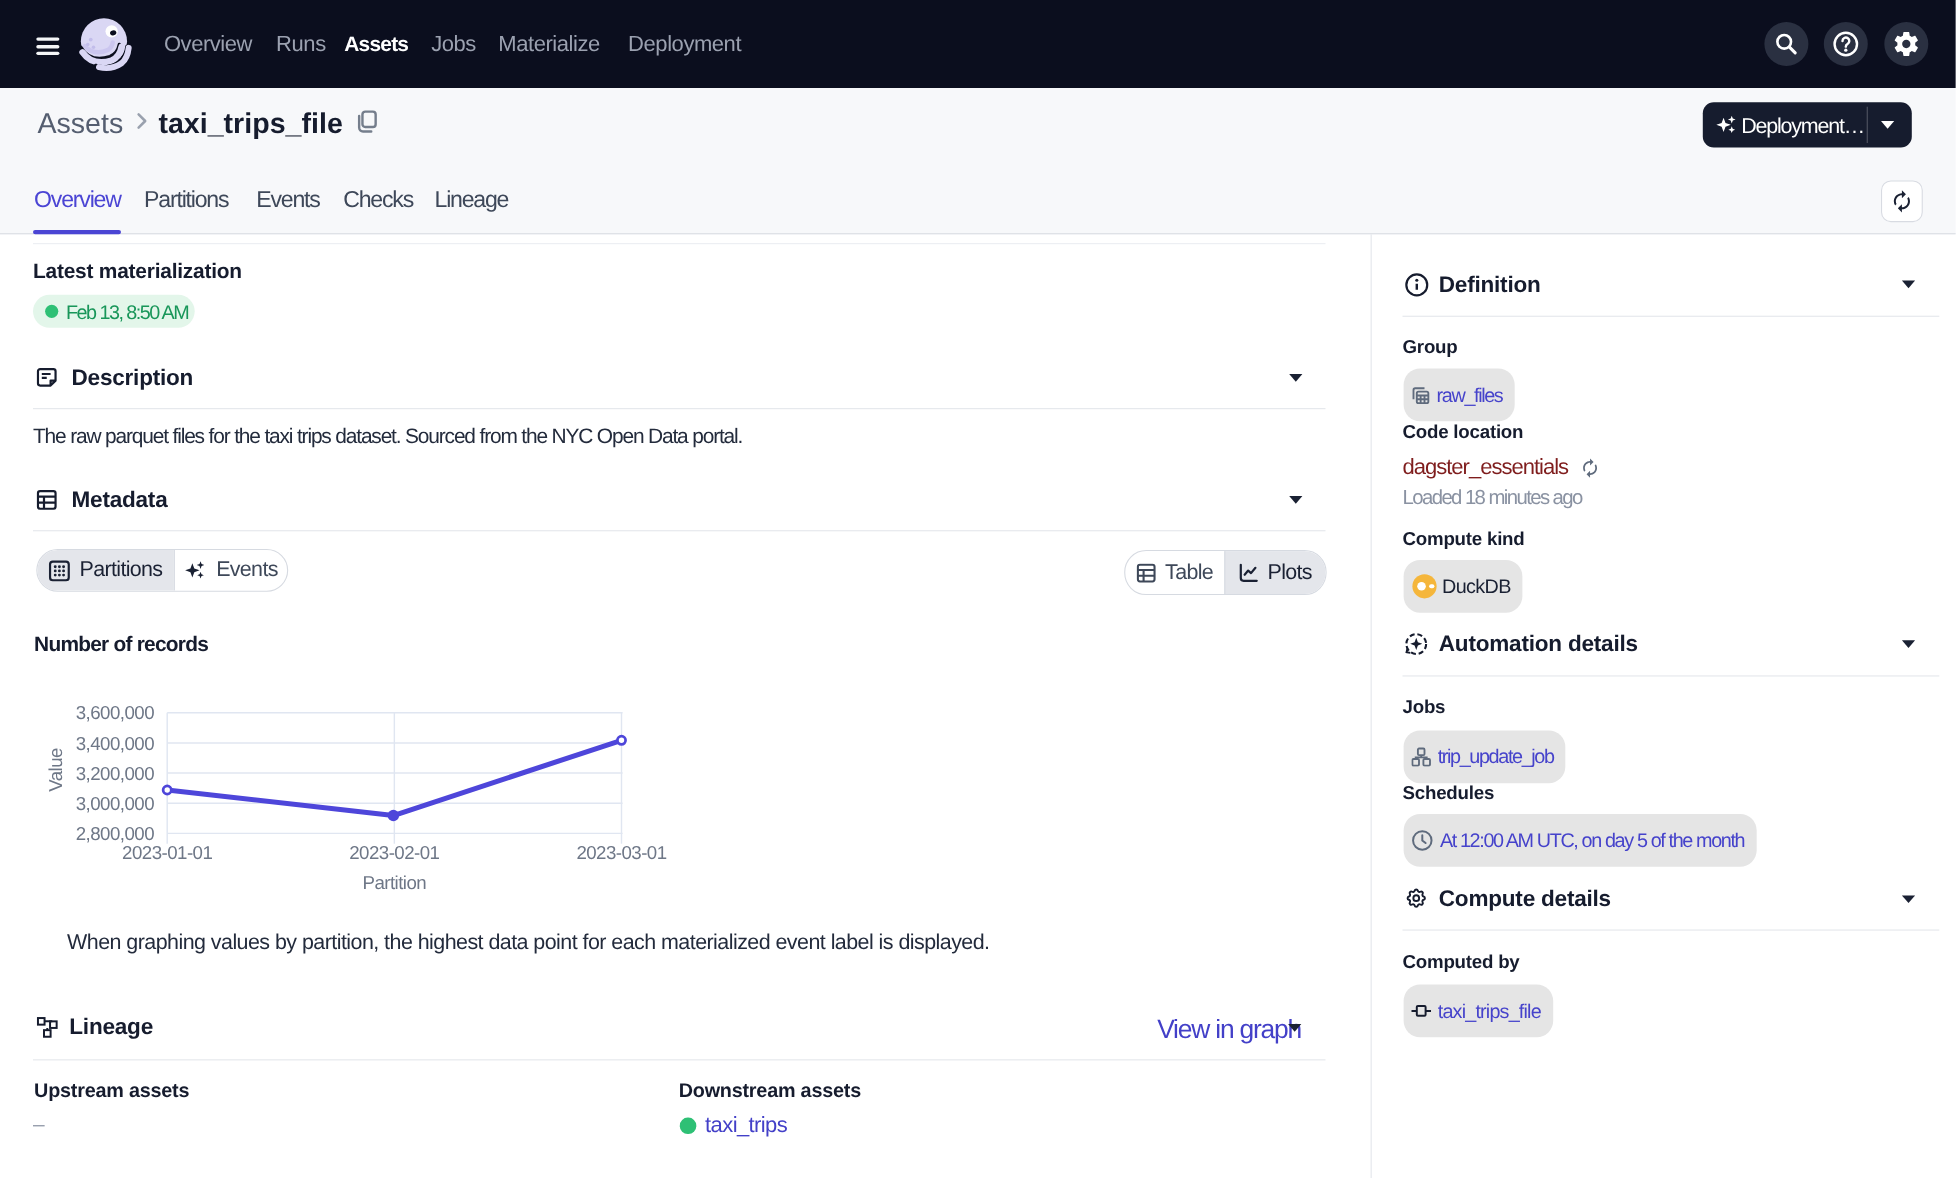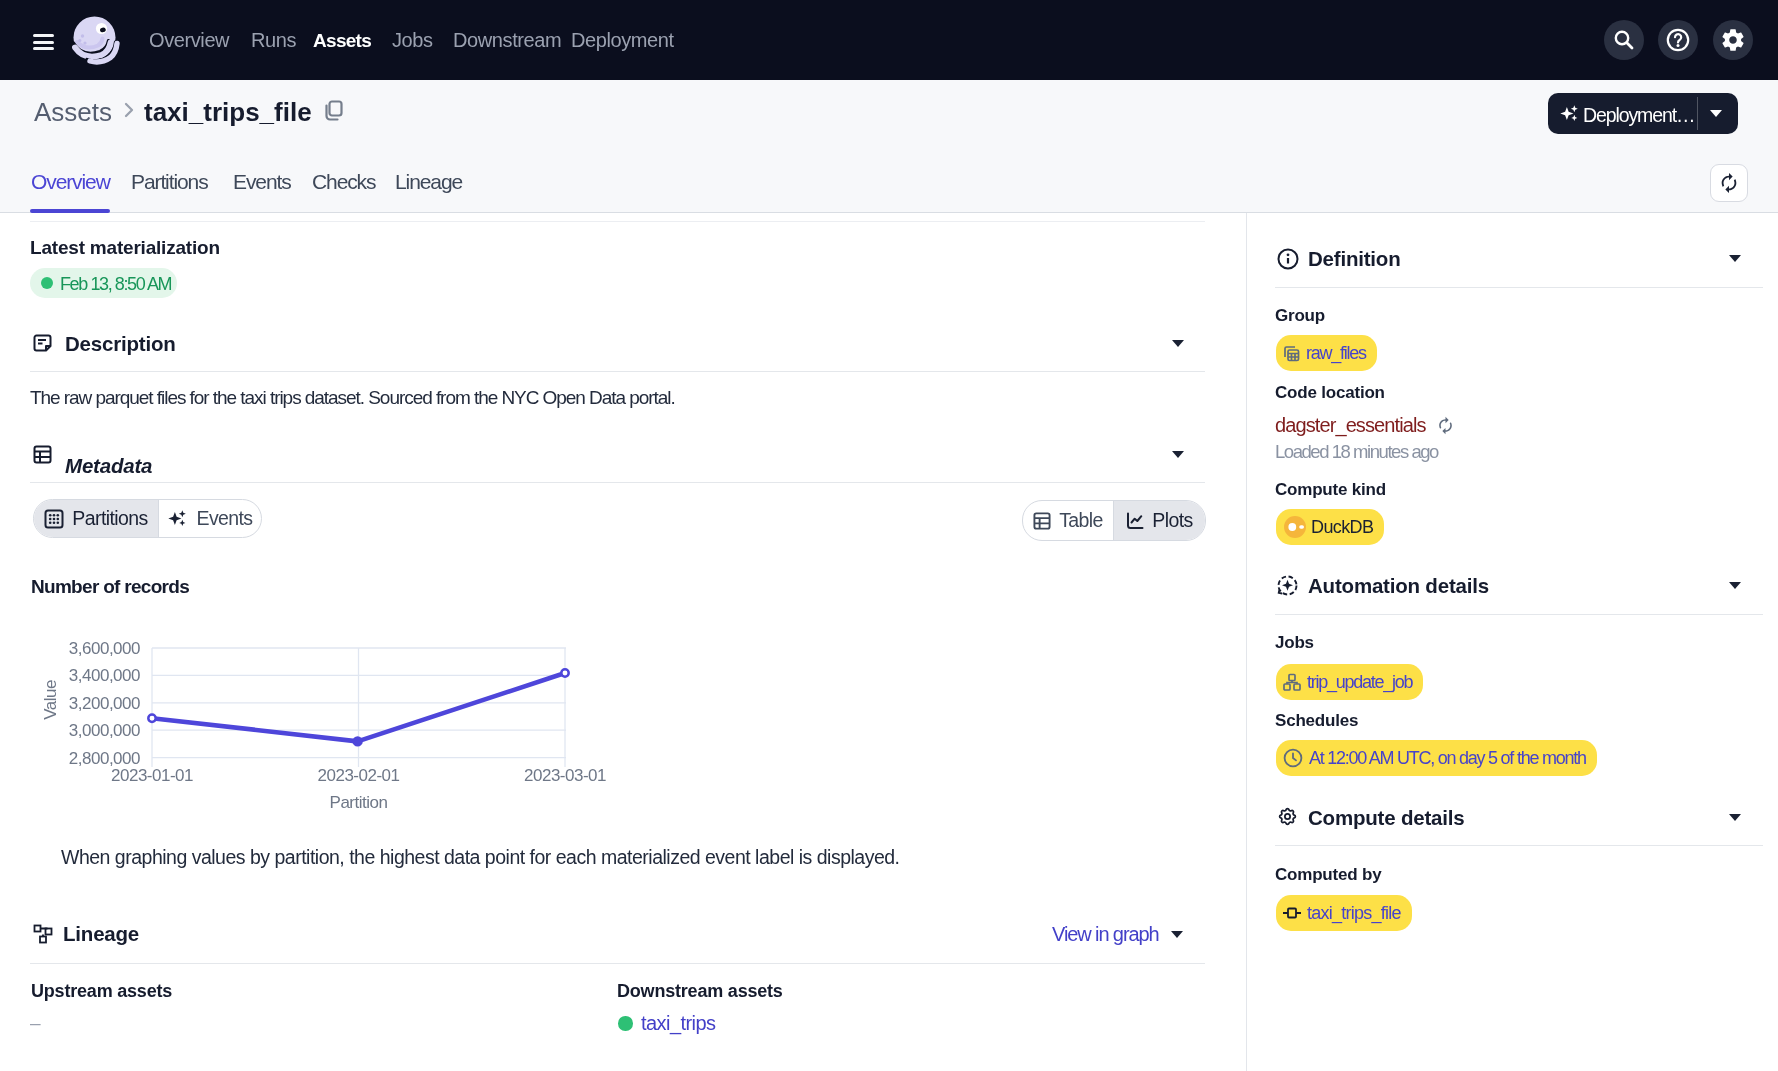--- a/index.html
+++ b/index.html
@@ -19,21 +19,21 @@
   #tabs .act { color:#4B45D4; }
   #underline { left:30px; top:129px; width:80px; height:4px; border-radius:2px; background:#4B45D4; }
   
   #mat { left:1548px; top:93px; width:190px; height:41px; border-radius:10px; background:#161C2E; }
   
   #vdiv { left:1246px; top:213px; width:1px; height:858px; background:#E3E6EB; }
   .h-section { position:absolute; font-weight:bold; color:#161C2E; font-size:20.5px; letter-spacing:-0.2px; white-space:nowrap; }
   .h-label { position:absolute; font-weight:bold; color:#161C2E; font-size:18px; letter-spacing:-0.2px; white-space:nowrap; }
   .divider { position:absolute; height:1px; background:#E4E7EB; }
   .caret { position:absolute; width:0; height:0; border-left:6.5px solid transparent; border-right:6.5px solid transparent; border-top:7px solid #1A2133; }
-  .pill { position:absolute; height:36px; border-radius:15px; background:#fde047; display:flex; align-items:center; padding:0 11px 0 7px; font-size:18px; letter-spacing:-1.25px; color:#4643CB; white-space:nowrap; }
+  .pill { position:absolute; height:48px; border-radius:15px; background:#e5e5e5; display:flex; align-items:center; padding:0 11px 0 7px; font-size:18px; letter-spacing:-1.25px; color:#4643CB; white-space:nowrap; }
   .pill svg { margin-right:6px; }
   .seg { position:absolute; display:flex; border:1px solid #D6DAE1; border-radius:20px; overflow:hidden; background:#fff; }
   .seg > div { display:flex; align-items:center; justify-content:center; font-size:19.5px; letter-spacing:-0.6px; color:#3E4859; }
   .seg > div.sel { background:#E4E6EB; color:#1A2133; }
   .seg svg { margin-right:8px; }
 </style>
 </head>
 <body>
 <div id="nav" class="abs">
   <div class="bar" style="top:34px"></div>
@@ -49,21 +49,21 @@
     <circle cx="33.5" cy="14.5" r="5.6" fill="#fff"></circle>
     <ellipse cx="34.9" cy="15.9" rx="2.9" ry="2.3" fill="#0B0E1E" transform="rotate(-15 34.9 15.9)"></ellipse>
     <circle cx="14.5" cy="22" r="1.7" fill="#C2BDEA"></circle>
     <circle cx="11.8" cy="26.5" r="1.6" fill="#C2BDEA"></circle>
     <circle cx="17" cy="29" r="1.6" fill="#C2BDEA"></circle>
   </svg>
   <span class="navlink" style="left:149px">Overview</span>
   <span class="navlink" style="left:251px">Runs</span>
   <span class="navlink active" style="left:313px">Assets</span>
   <span class="navlink" style="left:392px">Jobs</span>
-  <span class="navlink" style="left:453px">Downstream</span>
+  <span class="navlink" style="left:453px">Materialize</span>
   <span class="navlink" style="left:571px">Deployment</span>
   <div class="navcircle" style="left:1604px"></div>
   <div class="navcircle" style="left:1658px"></div>
   <div class="navcircle" style="left:1713px"></div>
   <svg class="abs" style="left:1612px; top:28px" width="24" height="24" viewBox="0 0 24 24">
       <circle cx="10" cy="10" r="6.2" fill="none" stroke="#fff" stroke-width="2.4"></circle>
       <line x1="14.8" y1="14.8" x2="20" y2="20" stroke="#fff" stroke-width="2.8" stroke-linecap="round"></line>
     </svg>
   <svg class="abs" style="left:1666px; top:28px" width="24" height="24" viewBox="0 0 24 24">
       <circle cx="12" cy="12" r="10.2" fill="none" stroke="#fff" stroke-width="2.2"></circle>
@@ -126,21 +126,21 @@
 <div class="caret" style="left:1172px; top:340px;"></div>
 <div class="divider" style="left:30px; top:371px; width:1175px;"></div>
 <span class="abs" style="left:30px; top:387px; font-size:19px; letter-spacing:-1.05px; color:#232B3C;">The raw parquet files for the taxi trips dataset. Sourced from the NYC Open Data portal.</span>
 
 <svg class="abs" style="left:33px; top:445px" width="19" height="19" viewBox="0 0 19 19">
     <rect x="1.5" y="1.5" width="16" height="16" rx="2" fill="none" stroke="#161C2E" stroke-width="2"></rect>
     <line x1="1.5" y1="6.5" x2="17.5" y2="6.5" stroke="#161C2E" stroke-width="2"></line>
     <line x1="1.5" y1="12" x2="17.5" y2="12" stroke="#161C2E" stroke-width="2"></line>
     <line x1="7" y1="6.5" x2="7" y2="17.5" stroke="#161C2E" stroke-width="2"></line>
   </svg>
-<span class="h-section" style="left:65px; top:454px;font-style:italic;">Metadata</span>
+<span class="h-section" style="left:65px; top:443px;">Metadata</span>
 <div class="caret" style="left:1172px; top:451px;"></div>
 <div class="divider" style="left:30px; top:482px; width:1175px;"></div>
 
 <div class="seg" style="left:33px; top:499px; height:39px;">
   <div class="sel" style="width:124px"><svg width="20" height="20" viewBox="0 0 20 20">
         <rect x="1.5" y="1.5" width="17" height="17" rx="2.5" fill="none" stroke="#1A2133" stroke-width="2"></rect>
         <g fill="#1A2133">
           <circle cx="6.2" cy="6.2" r="1.3"></circle>
           <circle cx="10" cy="6.2" r="1.3"></circle>
           <circle cx="13.8" cy="6.2" r="1.3"></circle>
@@ -207,21 +207,21 @@
 
 <span class="abs" style="left:61px; top:846px; font-size:19.5px; letter-spacing:-0.5px; color:#232B3C;">When graphing values by partition, the highest data point for each materialized event label is displayed.</span>
 
 <svg class="abs" style="left:33px; top:924px" width="20" height="20" viewBox="0 0 20 20" fill="none" stroke="#161C2E" stroke-width="1.8">
     <rect x="1.5" y="1.5" width="6" height="6"></rect>
     <rect x="12.5" y="4.5" width="6" height="6"></rect>
     <rect x="7" y="12.5" width="6" height="6"></rect>
     <path d="M7.5 4.5 h7 M10 10.5 v2"></path>
   </svg>
 <span class="h-section" style="left:63px; top:922px;">Lineage</span>
-<span class="abs" style="left:1052px; top:923px; font-size:20px; letter-spacing:-1.1px; color:#4340C8;">View in graph</span>
+<span class="abs" style="left:1052px; top:923px; font-size:24px; letter-spacing:-1.1px; color:#4340C8;">View in graph</span>
 <div class="caret" style="left:1171px; top:931px;"></div>
 <div class="divider" style="left:30px; top:963px; width:1175px;"></div>
 <span class="h-label" style="left:31px; top:981px;">Upstream assets</span>
 <span class="h-label" style="left:617px; top:981px;">Downstream assets</span>
 <span class="abs" style="left:30px; top:1012px; font-size:19px; color:#99A0AE;">–</span>
 <div class="abs" style="left:618px; top:1016px; width:14.5px; height:14.5px; border-radius:50%; background:#2EC075;"></div>
 <span class="abs" style="left:641px; top:1012px; font-size:20px; letter-spacing:-0.55px; color:#4340C8;">taxi_trips</span>
 
 <div id="vdiv" class="abs"></div>
 

